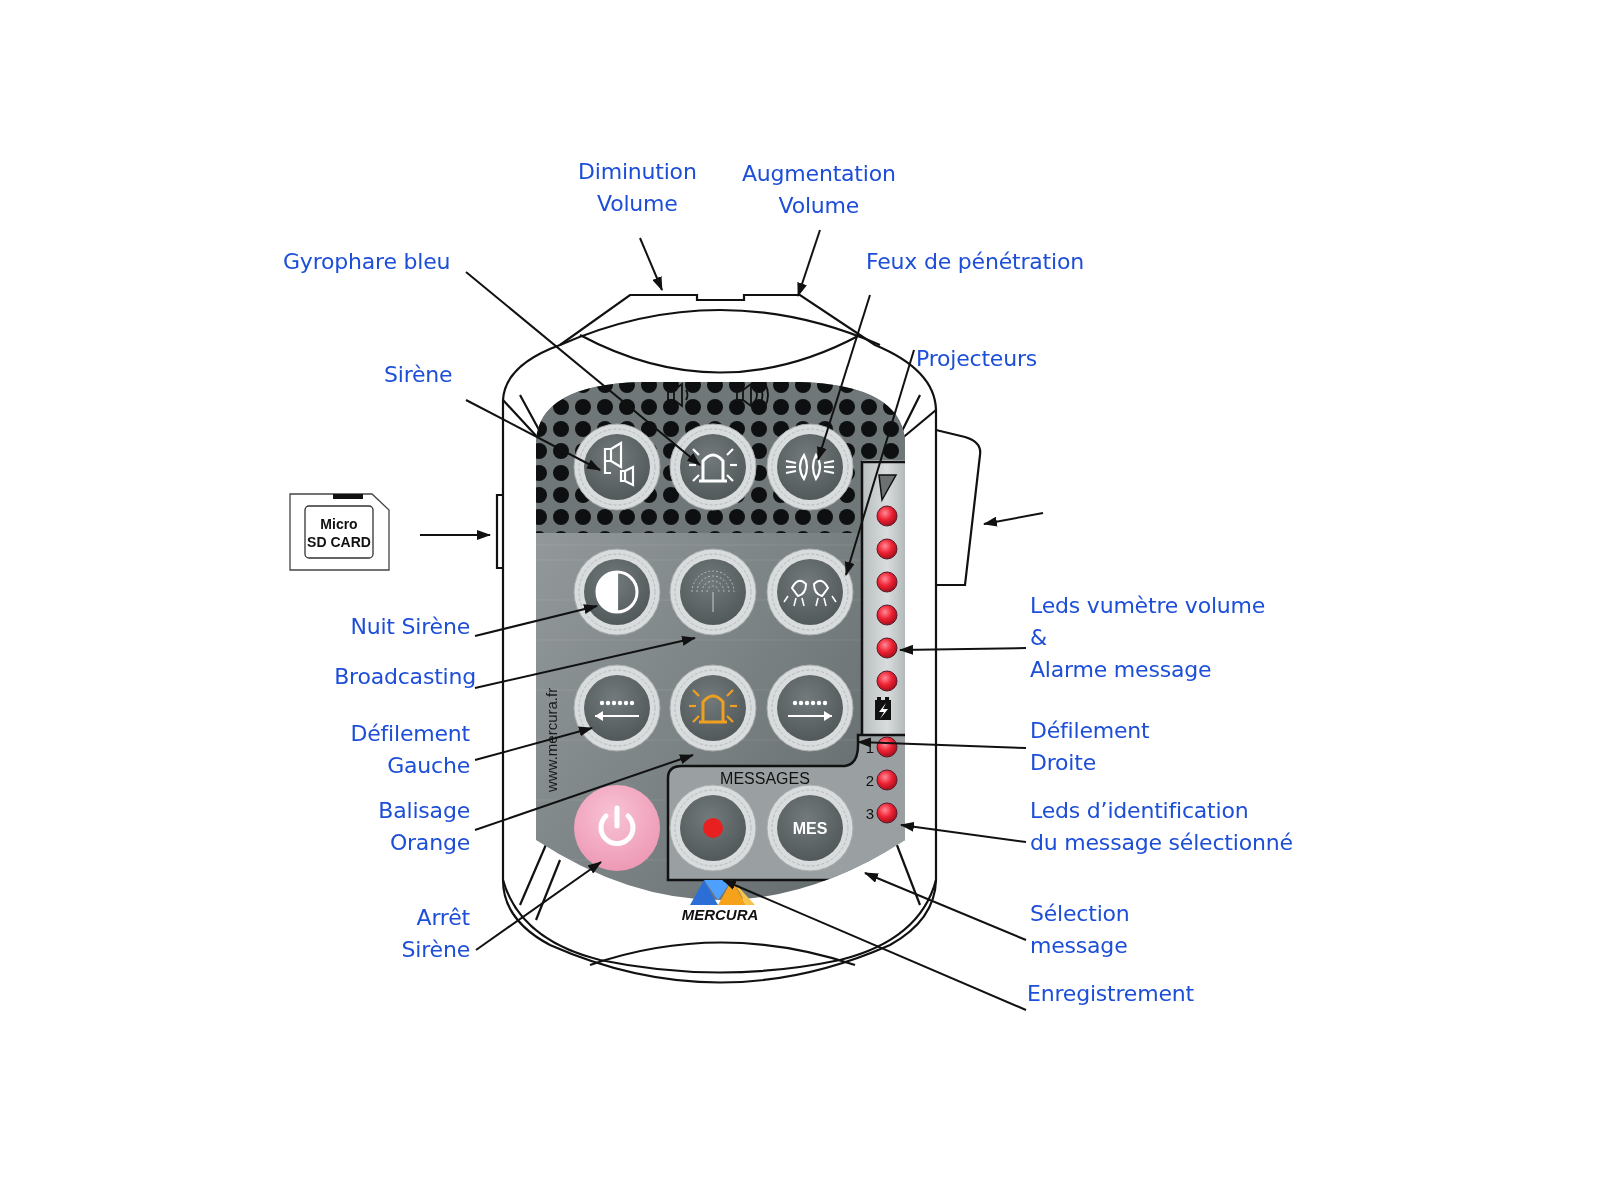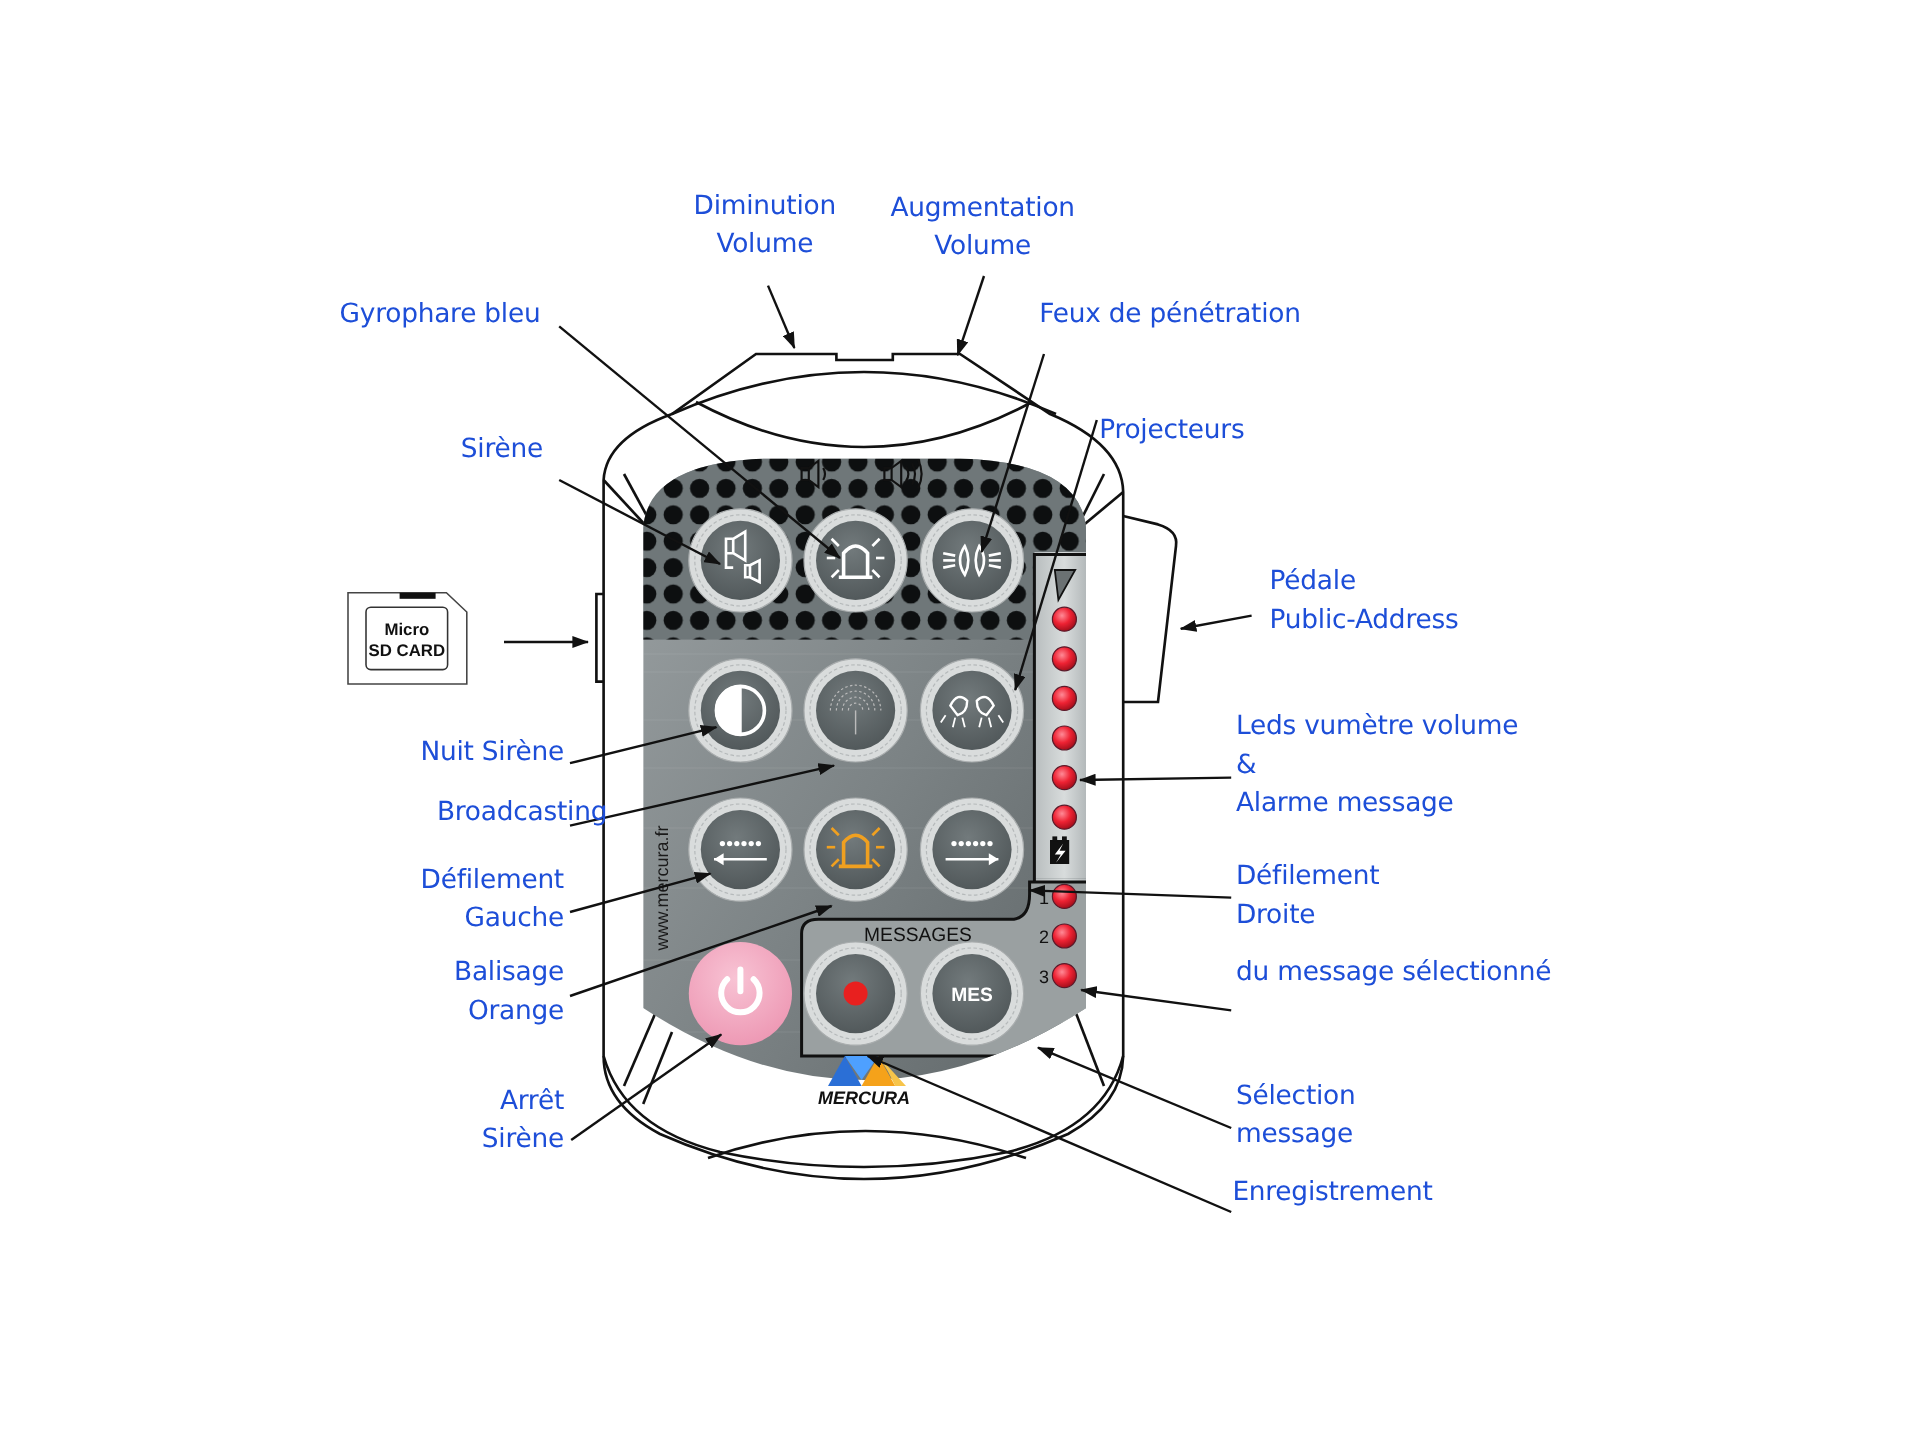--- a/index.html
+++ b/index.html
@@ -327,48 +327,45 @@
     </div>
 <div class="lbl" style="left:866px;top:246px;">
   <span>Feux de pénétration</span>
     </div>
 <div class="lbl" style="left:916px;top:298px;margin-top:45px;">
   <span>Projecteurs</span>
     </div>
 <div class="lbl" style="left:384px;top:359px;">
   <span>Sirène</span>
     </div>
-<div class="lbl" style="left:1058px;top:469px;">
-  <span>Pédale</span>
-      <span>Public-Address</span>
-    </div>
 <div class="lbl r" style="right:1130px;top:611px;">
   <span>Nuit Sirène</span>
     </div>
-<div class="lbl r" style="right:1094px;top:661px;margin-left:32px;">
+<div class="lbl r" style="right:1124px;top:661px;margin-left:32px;">
   <span>Broadcasting</span>
     </div>
 <div class="lbl" style="left:1030px;top:590px;">
   <span>Leds vumètre volume</span>
       <span>&amp;</span>
       <span>Alarme message</span>
     </div>
 <div class="lbl r" style="right:1130px;top:718px;">
   <span>Défilement</span>
       <span>Gauche</span>
     </div>
 <div class="lbl" style="left:1030px;top:715px;">
   <span>Défilement</span>
       <span>Droite</span>
     </div>
 <div class="lbl r" style="right:1130px;top:795px;text-align:right;">
   <span>Balisage</span>
       <span>Orange</span>
     </div>
 <div class="lbl" style="left:1030px;top:795px;">
+  <span>Leds d’identification</span>
       <span>du message sélectionné</span>
     </div>
 <div class="lbl r" style="right:1130px;top:902px;">
   <span>Arrêt</span>
       <span>Sirène</span>
     </div>
 <div class="lbl" style="left:1030px;top:898px;">
   <span>Sélection</span>
       <span>message</span>
     </div>

